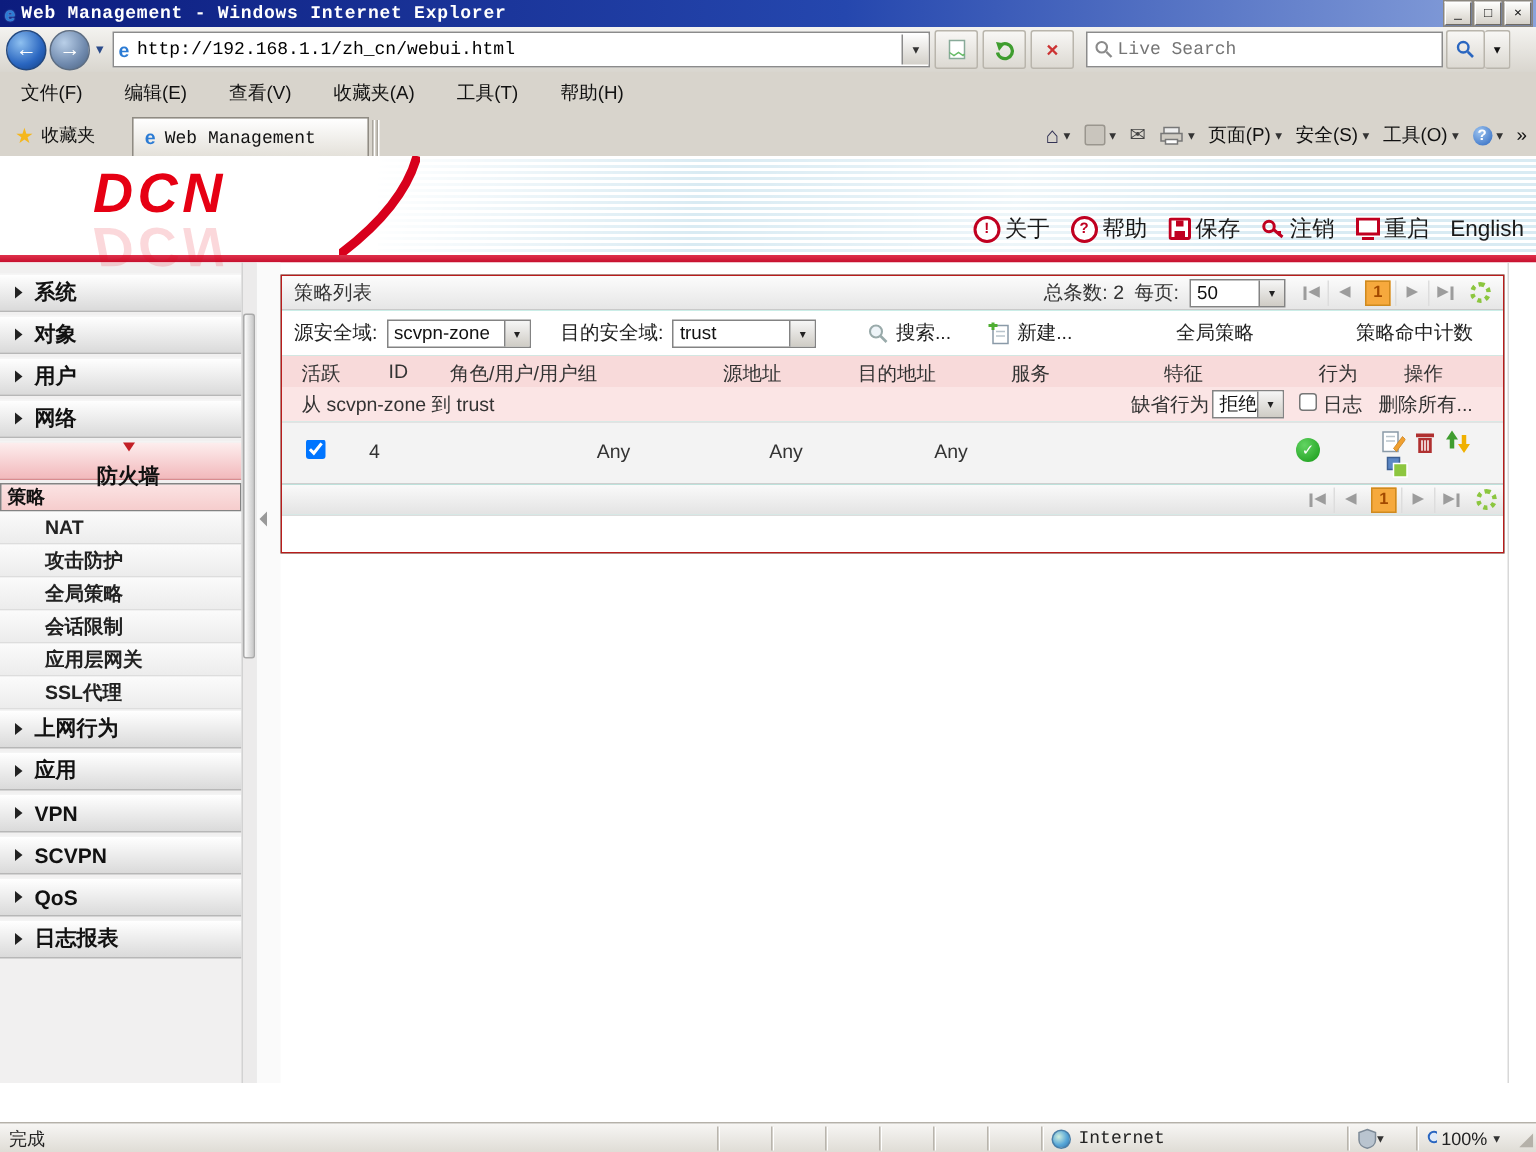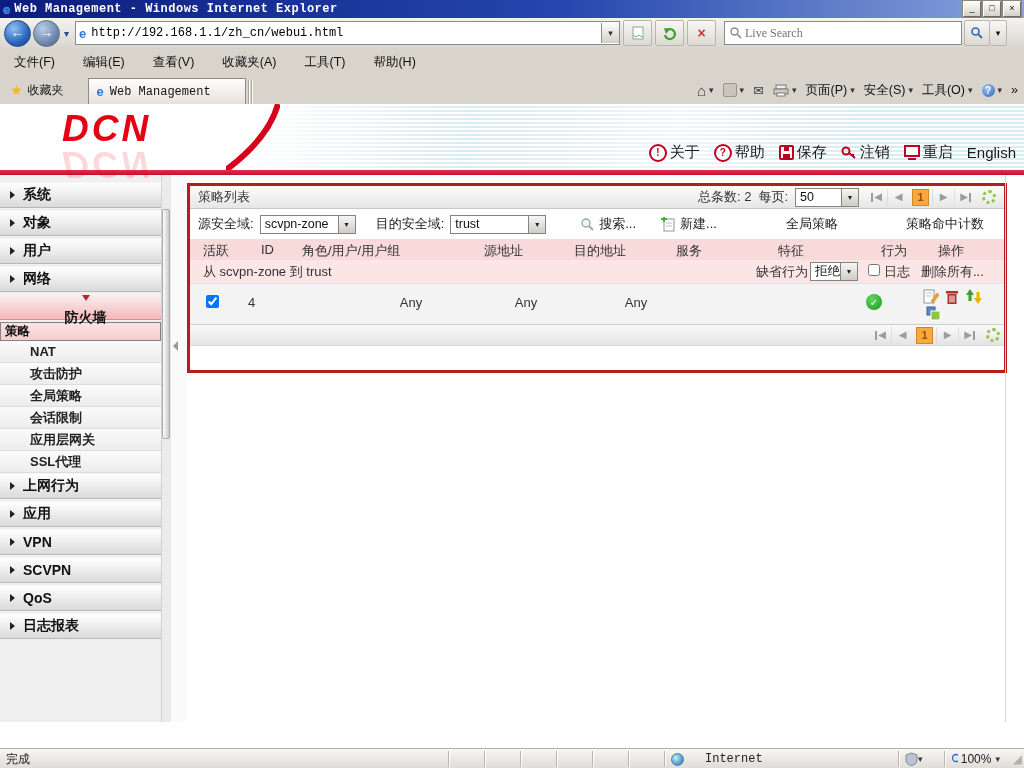--- a/index.html
+++ b/index.html
@@ -30,21 +30,21 @@
   #addressbar .ie-e{color:#2b7bd4;font-weight:bold;font-size:13px;margin-right:5px;}
   #addressbar .url{font-size:12px;color:#000;}
   .addr-drop{margin-left:auto;width:17px;height:20px;background:linear-gradient(#fdfdfd,#d3d0c9);
     border-left:1px solid #8b8b8b;font-size:9px;text-align:center;line-height:20px;color:#333;}
   .tbtn{width:27px;height:24px;margin-left:3px;border:1px solid #b9b5ac;border-radius:2px;
     background:linear-gradient(#f8f7f5,#dcd9d2);display:flex;align-items:center;justify-content:center;}
   .stopx{color:#c33;font-weight:bold;font-size:14px;}
   #searchbox{margin-left:8px;width:232px;height:22px;background:#fff;border:1px solid #8b8b8b;
     display:flex;align-items:center;padding-left:4px;}
   #searchbox input{border:0;outline:0;width:190px;font-size:12px;color:#888;
-    font-family:Liberation Serif, serif;background:transparent;}
+    font-family:Liberation Mono, monospace;background:transparent;}
   .srchbtn{width:24px;height:24px;margin-left:2px;border:1px solid #b9b5ac;border-radius:2px;
     background:linear-gradient(#f8f7f5,#dcd9d2);display:flex;align-items:center;justify-content:center;}
   .srchdd{width:16px;height:24px;border:1px solid #b9b5ac;border-left:none;border-radius:2px;
     background:linear-gradient(#f8f7f5,#dcd9d2);font-size:9px;text-align:center;line-height:24px;}
 
   
   #menubar{top:48px;height:28px;background:#d8d4cc;border-bottom:1px solid #c2beb5;display:flex;align-items:center;
     padding-left:14px;gap:28px;font-size:12.5px;}
   #favbar{top:76px;height:28px;background:#d8d4cc;border-bottom:1px solid #8f8b83;display:flex;align-items:flex-end;}
   .favleft{display:flex;align-items:center;height:100%;padding:0 10px;gap:5px;}
@@ -93,21 +93,21 @@
   .tri-r{width:0;height:0;border-left:5px solid #222;border-top:4px solid transparent;border-bottom:4px solid transparent;}
   .tri-d{width:0;height:0;border-top:6px solid #c32026;border-left:4px solid transparent;border-right:4px solid transparent;}
   #sidescroll{position:absolute;left:161px;top:0;bottom:0;width:9px;background:#ecebeb;border-left:1px solid #d2d2d2;border-right:1px solid #d2d2d2;}
   #sidethumb{position:absolute;left:0;top:34px;width:8px;height:230px;background:linear-gradient(to right,#fdfdfd,#c9c9c9);
     border:1px solid #aaa;border-radius:2px;box-sizing:border-box;}
   #splitter{position:absolute;left:171px;top:0;bottom:0;width:16px;background:#fafafa;}
   #splitter .tri-l{position:absolute;left:2px;top:166px;width:0;height:0;border-right:5px solid #999;
     border-top:5px solid transparent;border-bottom:5px solid transparent;}
 
   
-  #panel{position:absolute;left:187px;top:8px;width:814px;border:3px solid #b91c1c;background:#5eead4;box-sizing:content-box;}
+  #panel{position:absolute;left:187px;top:8px;width:814px;border:1px solid #b91c1c;background:#5eead4;box-sizing:content-box;}
   .p-title{height:22px;background:linear-gradient(#fcfcfc,#e6e6e6);border-bottom:1px solid #c9c9c9;
     display:flex;align-items:center;padding:0 8px;font-size:13px;color:#333;}
   .p-title-right{margin-left:auto;display:flex;align-items:center;gap:7px;}
   .sel{height:19px;border:1px solid #838383;background:#fff;display:flex;align-items:center;padding-left:4px;
     font-size:12.5px;color:#111;box-sizing:border-box;}
   .sel .selbtn{margin-left:auto;width:16px;height:17px;background:linear-gradient(#f6f6f6,#cfccc5);
     border-left:1px solid #838383;font-size:8px;text-align:center;line-height:17px;color:#222;}
   .pager{display:flex;align-items:center;}
   .pgbtn{width:21px;height:17px;display:flex;align-items:center;justify-content:center;gap:1px;border-left:1px solid #ddd;}
   .pgbtn:first-child{border-left:none;}
@@ -539,21 +539,21 @@
 
 
   <div class="row" id="statusbar">
     <span class="spane first">完成</span>
     <span class="spane" style="width:36px;"></span>
     <span class="spane" style="width:36px;"></span>
     <span class="spane" style="width:36px;"></span>
     <span class="spane" style="width:36px;"></span>
     <span class="spane" style="width:36px;"></span>
     <span class="spane" style="width:36px;"></span>
-    <span class="spane" style="width:234px;gap:16px;">
+    <span class="spane" style="width:204px;">
       <span class="globe"></span>
       <span class="mono">Internet</span>
     </span>
     <span class="spane" style="width:46px;">
       <svg width="13" height="14">
         <path d="M6.5 1 L12 3 V8 C12 11 9.5 13 6.5 13.5 C3.5 13 1 11 1 8 V3 Z" fill="#b9c4cf" stroke="#7d8a97"></path>
       </svg>
       <span class="smallcaret">▾</span>
     </span>
     <span class="spane" style="width:62px;">

